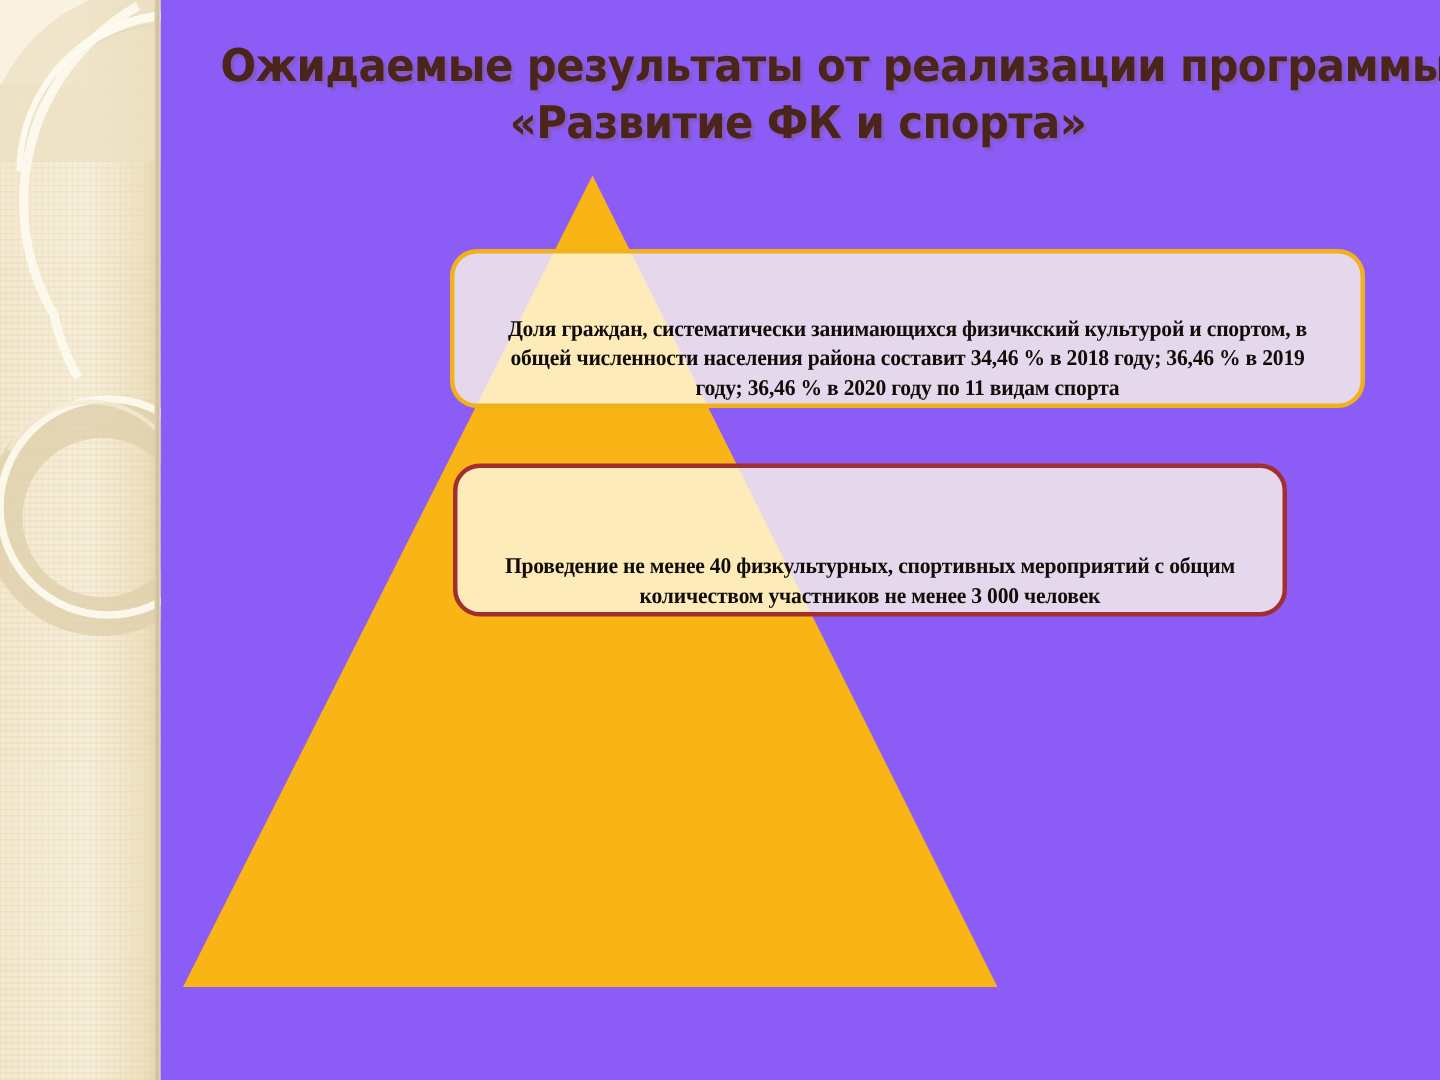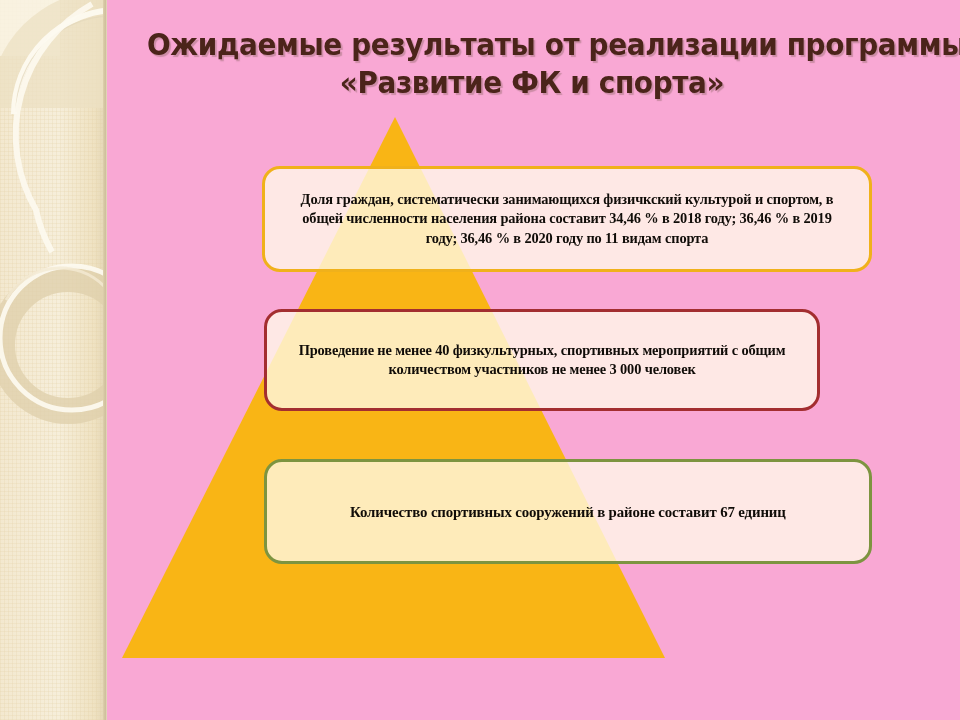--- a/index.html
+++ b/index.html
@@ -5,21 +5,21 @@
   html, body {
     margin: 0;
     padding: 0;
     background: #ffffff;
   }
   #slide {
     position: relative;
     width: 960px;
     height: 720px;
     overflow: hidden;
-    background: #f9a8d4;
+    background: #8b5cf6;
     font-family: "Liberation Serif", "DejaVu Serif", serif;
   }
 
   
   .sidebar {
     position: absolute;
     left: 0; top: 0;
     width: 107px;
     height: 720px;
     overflow: hidden;
@@ -66,22 +66,23 @@
 
   
   .box {
     position: absolute;
     box-sizing: border-box;
     border-radius: 18px;
     border-style: solid;
     border-width: 3px;
     background: rgba(255, 250, 233, 0.78);
     display: flex;
-    align-items: center;
+    align-items: flex-end;
     justify-content: center;
+    margin-left: 38px;
   }
   .box-text {
     padding: 0 12px;
     text-align: center;
     font-family: "Liberation Serif", "DejaVu Serif", serif;
     font-weight: bold;
     color: #100c08;
     font-size: 15px;
     line-height: 19.5px;
     letter-spacing: -0.15px;
@@ -137,17 +138,14 @@
   </svg>
 
   <div class="box" id="box-1" style="border-color: rgb(240, 177, 27);">
     <span class="box-text">Доля граждан, систематически занимающихся физичкский культурой и спортом, в общей численности населения  района составит 34,46 % в 2018 году; 36,46 %  в 2019 году; 36,46 % в 2020 году по 11 видам спорта</span>
   </div>
 
   <div class="box" id="box-2" style="border-color: rgb(163, 46, 48);">
     <span class="box-text">Проведение не менее 40 физкультурных, спортивных мероприятий с общим количеством участников не менее 3 000 человек</span>
   </div>
 
-  <div class="box" id="box-3" style="border-color: rgb(125, 148, 64);">
-    <span class="box-text">Количество спортивных сооружений в районе составит 67 единиц</span>
-  </div>
 
 </div>
 
 </body></html>

